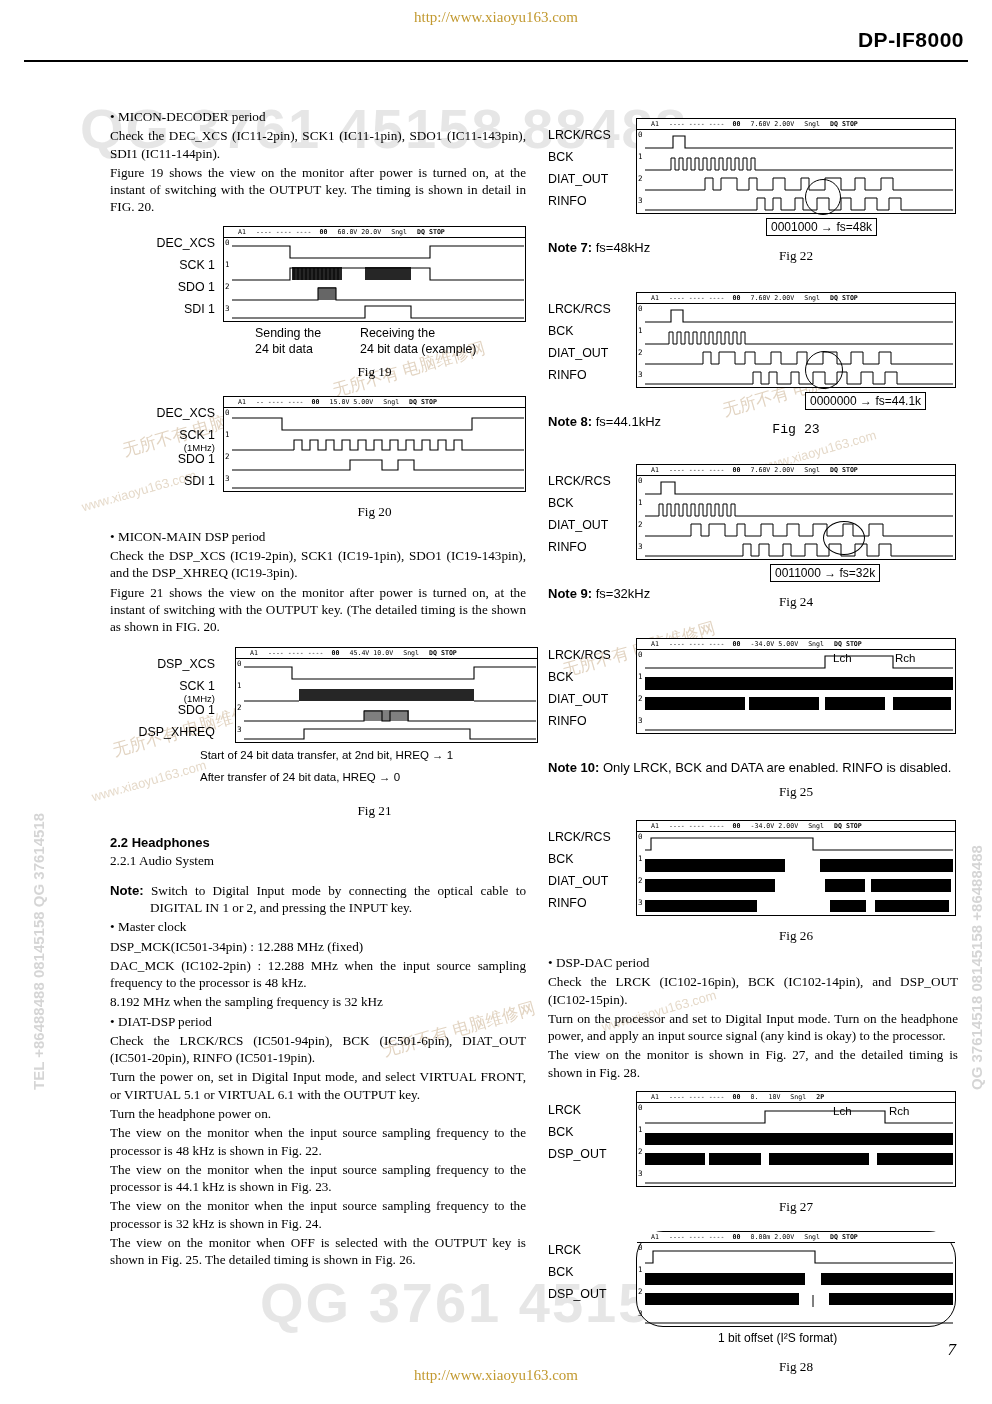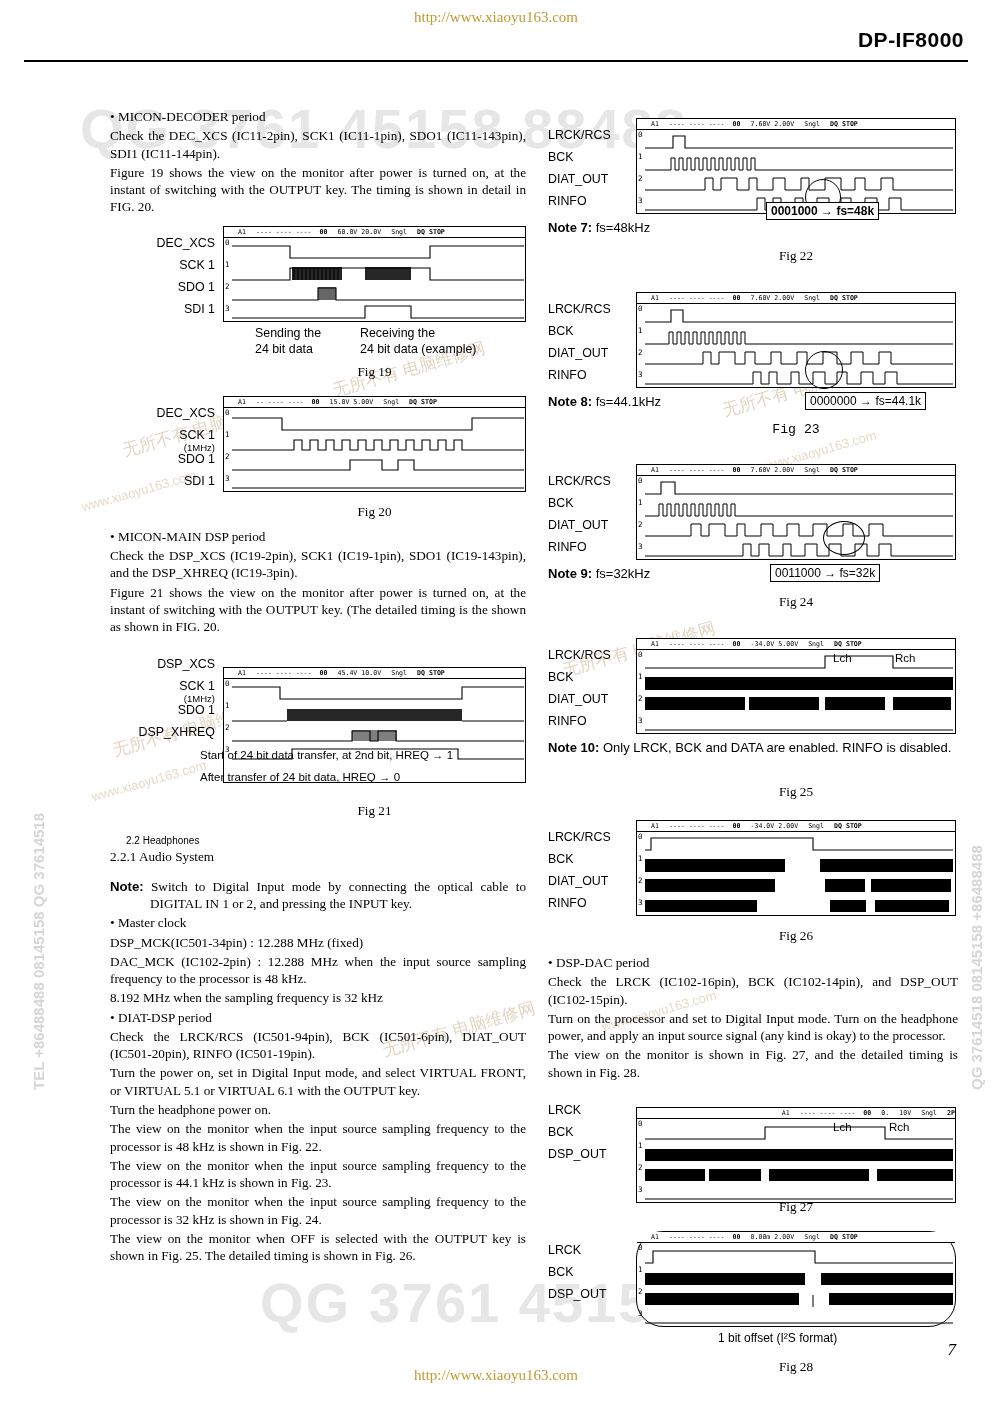--- a/index.html
+++ b/index.html
@@ -33,21 +33,21 @@
 
   .col{position:absolute;top:108px;width:416px;}
   .col-left{left:110px;}
   .col-right{left:548px;width:410px;}
 
   p{margin:0 0 2px 0;font-size:13.2px;line-height:1.31;text-align:justify;}
   .bullet{margin-top:0;}
   .gap{height:10px;}
   .b{font-weight:bold;}
   .sans{font-family:"Liberation Sans",sans-serif;}
-  .h2{font-family:"Liberation Sans",sans-serif;font-weight:normal;font-size:10px;margin:12px 0 2px 16px;}
+  .h2{font-family:"Liberation Sans",sans-serif;font-weight:bold;font-size:13px;margin:12px 0 2px 0;}
   .h3{font-size:13.2px;margin:0 0 2px 0;}
   .note-ind{padding-left:40px;text-indent:-40px;}
 
   .figcap{text-align:center;font-size:13.2px;margin:4px 0 2px 0;}
 
   
   .scope{position:relative;margin:6px 0 0 0;}
   .lbl{
     position:absolute;font-family:"Liberation Sans",sans-serif;font-size:12.4px;
     white-space:nowrap;text-align:right;
@@ -72,21 +72,21 @@
   }
   .wave{position:absolute;}
   .wave svg{display:block;}
   .ann{position:absolute;font-family:"Liberation Sans",sans-serif;font-size:12.4px;white-space:nowrap;}
   .ann.small{font-size:11.5px;}
   .boxtxt{
     position:absolute;border:1px solid #000;background:#fff;
     font-family:"Liberation Sans",sans-serif;font-size:12px;padding:1px 4px;white-space:nowrap;
   }
   .circ{position:absolute;border:1.6px solid #000;border-radius:50%;}
-  .notelab{font-family:"Liberation Sans",sans-serif;font-size:13px;}
+  .notelab{font-family:"Liberation Sans",sans-serif;font-size:13px;margin-top:20px;}
   .notelab .b{font-weight:bold;}
 </style>
 </head>
 <body>
 
 <div class="page">
 
   <div class="ghost big" style="left:80px;top:96px;">QG 3761 45158     88488</div>
   <div class="ghost side rot" style="left:30px;top:1090px;transform:rotate(-90deg);">TEL  +86488488  08145158 QG  37614518</div>
   <div class="ghost side rot" style="left:968px;top:1090px;transform:rotate(-90deg);">QG 37614518  08145158  +86488488</div>
@@ -189,21 +189,21 @@
     <p>Check the DSP_XCS (IC19-2pin), SCK1 (IC19-1pin), SDO1 (IC19-143pin), and the DSP_XHREQ (IC19-3pin).</p>
     <p>Figure 21 shows the view on the monitor after power is turned on, at the instant of switching with the OUTPUT key. (The detailed timing is the shown as shown in FIG. 20.</p>
 
     <div class="scope" style="height:180px;margin-top:8px;">
       <div class="lbl" style="left:0px;top:14px;width:105px;">DSP_XCS</div>
       <div class="lbl" style="left:0px;top:36px;width:105px;">SCK 1</div>
       <div class="lbl small" style="left:0px;top:50px;width:105px;">(1MHz)</div>
       <div class="lbl" style="left:0px;top:60px;width:105px;">SDO 1</div>
       <div class="lbl" style="left:0px;top:82px;width:105px;">DSP_XHREQ</div>
 
-      <div class="screen" style="left:113px;top:4px;width:303px;height:116px;margin-top:20px;">
+      <div class="screen" style="left:125px;top:4px;width:303px;height:96px;">
         <div class="scope-top">
           <span class="st1">A1</span><span class="st2">----  ----  ----</span><span class="st3">00</span><span class="st4">45.4V  10.0V</span><span class="st4">Sngl</span><span class="st5">DQ  STOP</span>
         </div>
         <div class="chnum" style="top:11px;">0</div>
         <div class="chnum" style="top:33px;">1</div>
         <div class="chnum" style="top:55px;">2</div>
         <div class="chnum" style="top:77px;">3</div>
         <div class="wave" style="left:8px;top:11px;">
           <svg width="292" height="84" viewBox="0 0 292 84">
             <path d="M0 8 H48 V20 H230 V8 H292" stroke="#000" fill="none" stroke-width="1.1"></path>
@@ -262,21 +262,21 @@
             <path d="M0 18 H28 V6 H40 V18 H308" stroke="#000" fill="none" stroke-width="1.1"></path>
             <path d="M0 40 H26 M26 40 V28 H30 V40 H34 V28 H38 V40 H42 V28 H46 V40 H50 V28 H54 V40 H58 V28 H62 V40 H66 V28 H70 V40 H74 V28 H78 V40 H82 V28 H86 V40 H90 V28 H94 V40 H98 V28 H102 V40 H106 V28 H110 V40 H308" stroke="#000" fill="none" stroke-width="1"></path>
             <path d="M0 60 H60 V48 H68 V60 H76 V48 H92 V60 H104 V48 H112 V60 H128 V48 H140 V60 H156 V48 H164 V60 H180 V48 H196 V60 H210 V48 H220 V60 H236 V48 H248 V60 H308" stroke="#000" fill="none" stroke-width="1"></path>
             <path d="M0 80 H112 V68 H120 V80 H128 V68 H136 V80 H150 V68 H158 V80 H172 V68 H184 V80 H196 V68 H206 V80 H220 V68 H232 V80 H244 V68 H256 V80 H308" stroke="#000" fill="none" stroke-width="1"></path>
           </svg>
         </div>
         <div class="circ" style="left:168px;top:60px;width:34px;height:34px;"></div>
       </div>
 
       <div class="notelab" style="position:absolute;left:0px;top:106px;"><span class="b">Note 7:</span> <span>fs=48kHz</span></div>
-      <div class="boxtxt" style="left:218px;top:88px;font-weight:bold;">0001000  →  fs=48k</div>
+      <div class="boxtxt" style="left:218px;top:104px;">0001000  →  fs=48k</div>
       <div class="figcap" style="position:absolute;left:88px;top:130px;width:320px;">Fig 22</div>
     </div>
 
     <div class="scope" style="height:162px;margin-top:14px;">
       <div class="lbl" style="left:0px;top:14px;width:82px;text-align:left;">LRCK/RCS</div>
       <div class="lbl" style="left:0px;top:36px;width:82px;text-align:left;">BCK</div>
       <div class="lbl" style="left:0px;top:58px;width:82px;text-align:left;">DIAT_OUT</div>
       <div class="lbl" style="left:0px;top:80px;width:82px;text-align:left;">RINFO</div>
 
       <div class="screen" style="left:88px;top:4px;width:320px;height:96px;">
@@ -400,21 +400,21 @@
     <p class="bullet">• DSP-DAC period</p>
     <p>Check the LRCK (IC102-16pin), BCK (IC102-14pin), and DSP_OUT (IC102-15pin).</p>
     <p>Turn on the processor and set to Digital Input mode. Turn on the headphone power, and apply an input source signal (any kind is okay) to the processor.</p>
     <p>The view on the monitor is shown in Fig. 27, and the detailed timing is shown in Fig. 28.</p>
 
     <div class="scope" style="height:130px;margin-top:6px;">
       <div class="lbl" style="left:0px;top:16px;width:82px;text-align:left;">LRCK</div>
       <div class="lbl" style="left:0px;top:38px;width:82px;text-align:left;">BCK</div>
       <div class="lbl" style="left:0px;top:60px;width:82px;text-align:left;">DSP_OUT</div>
 
-      <div class="screen" style="left:88px;top:20px;width:320px;height:96px;text-align:right;">
+      <div class="screen" style="left:88px;top:4px;width:320px;height:96px;">
         <div class="scope-top">
           <span class="st1">A1</span><span class="st2">----  ----  ----</span><span class="st3">00</span><span class="st4">0.</span><span class="st4">10V</span><span class="st4">Sngl</span><span class="st5">2P</span>
         </div>
         <div class="chnum" style="top:11px;">0</div>
         <div class="chnum" style="top:33px;">1</div>
         <div class="chnum" style="top:55px;">2</div>
         <div class="chnum" style="top:77px;">3</div>
         <div class="ann" style="left:196px;top:13px;font-size:11.5px;">Lch</div>
         <div class="ann" style="left:252px;top:13px;font-size:11.5px;">Rch</div>
         <div class="wave" style="left:8px;top:11px;">

